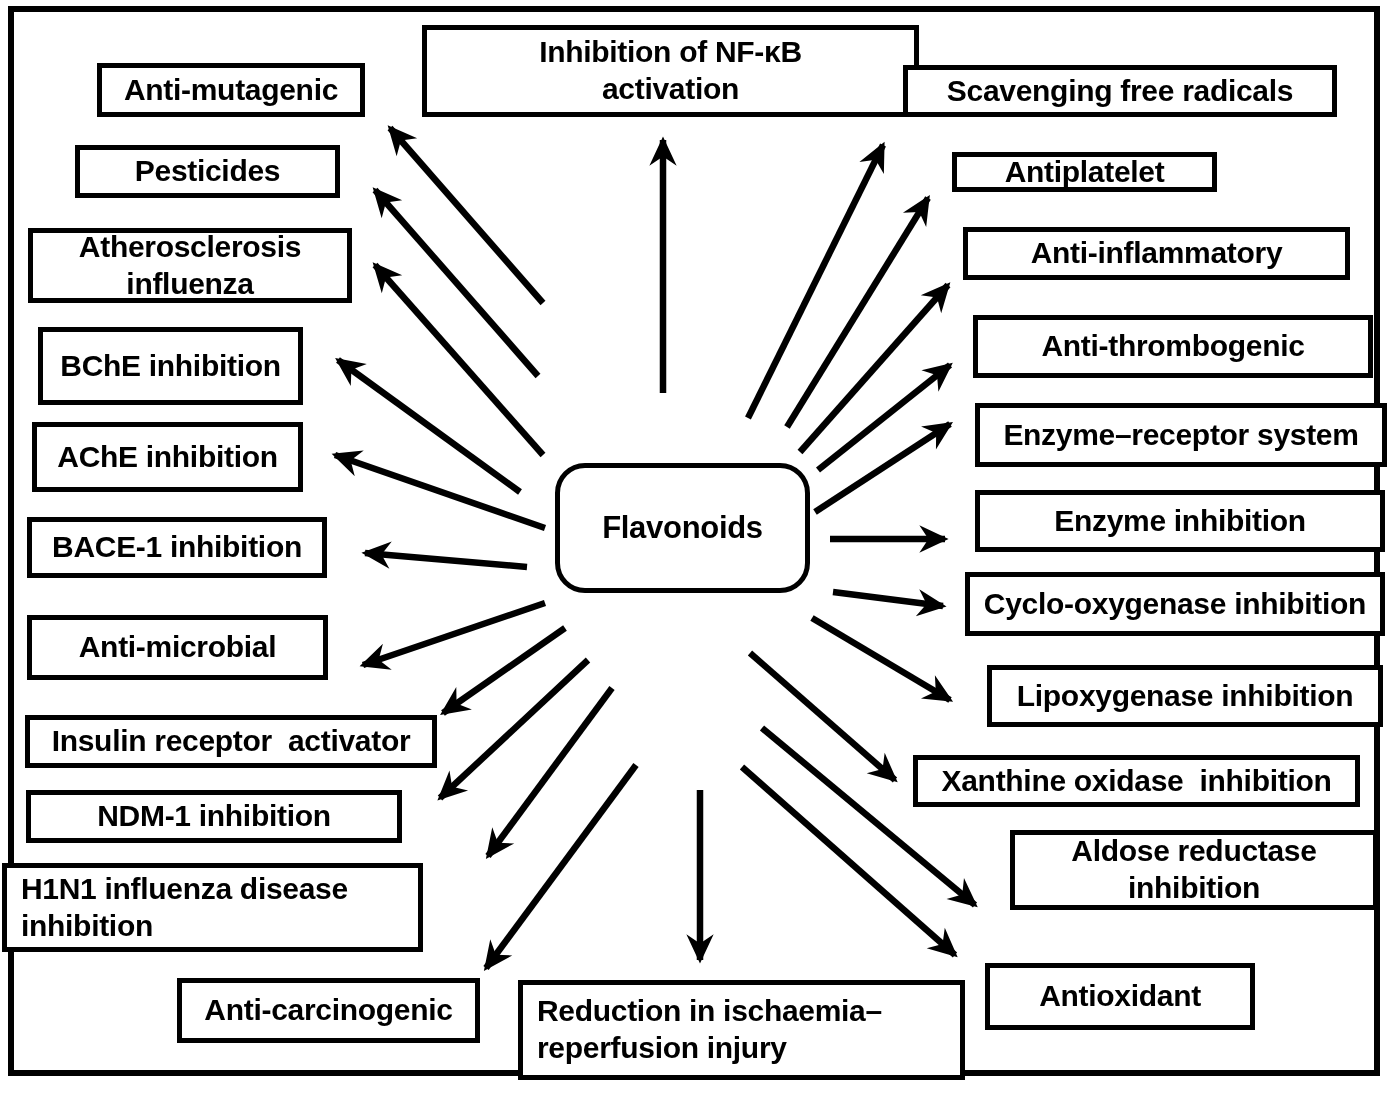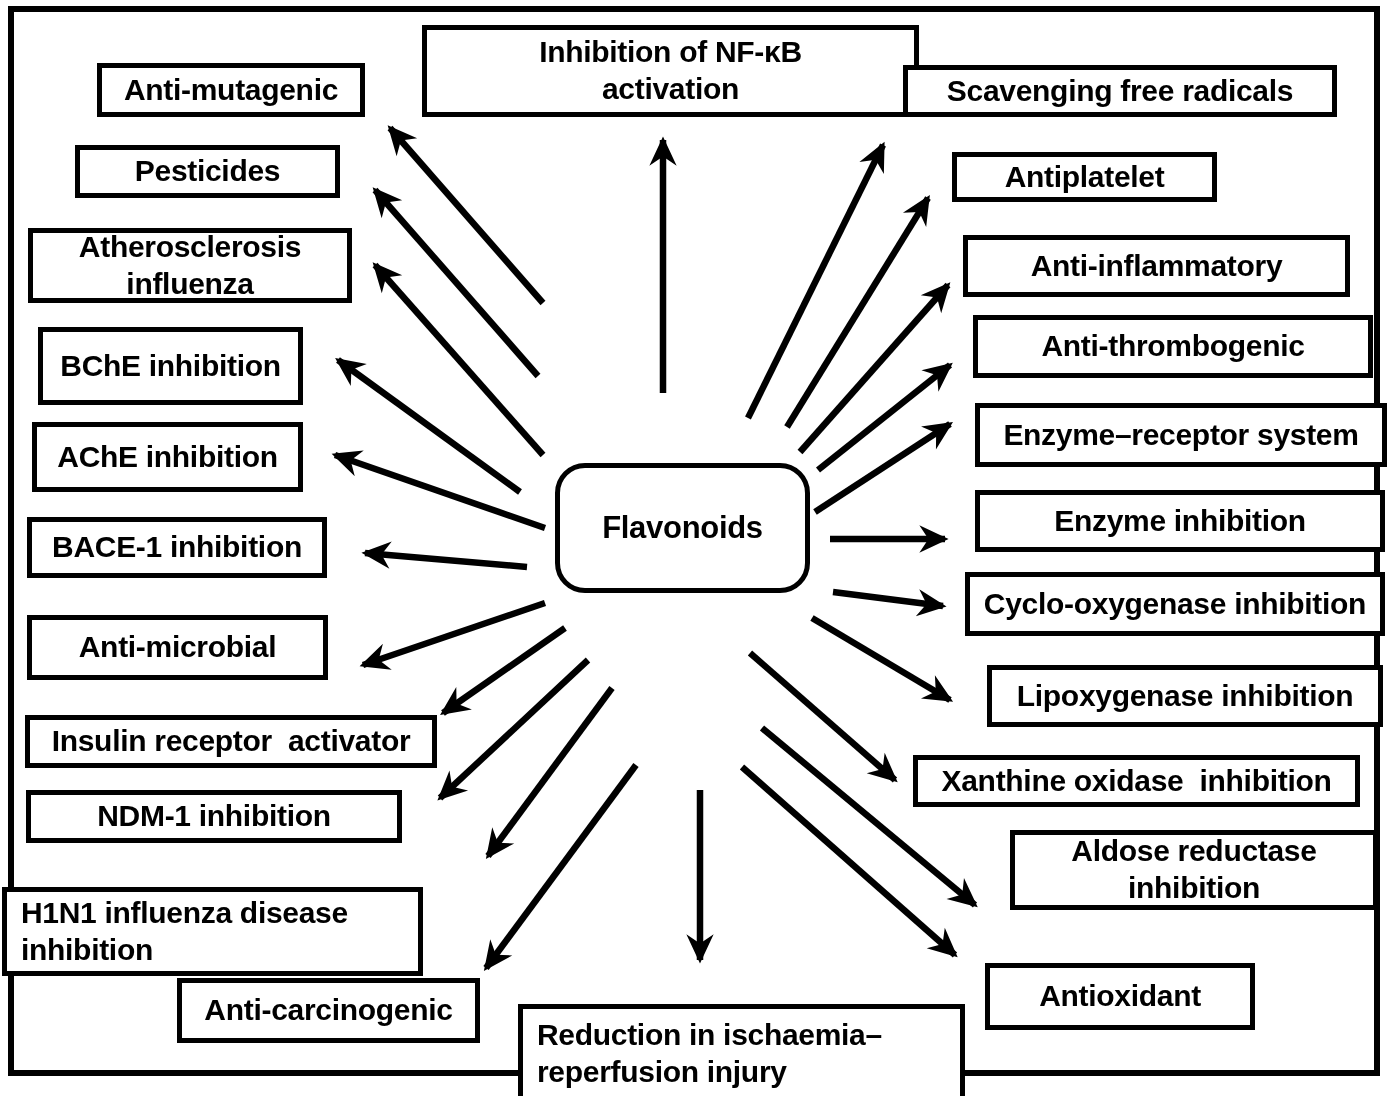--- a/index.html
+++ b/index.html
@@ -12,21 +12,21 @@
     border:6px solid #000;box-sizing:border-box;
   }
   #arrow-layer{position:absolute;left:0;top:0;pointer-events:none;}
   #arrow-layer line{stroke:#000;stroke-width:6.5;}
   .node{
     position:absolute;box-sizing:border-box;border:5px solid #000;background:#fff;
     display:flex;flex-direction:column;justify-content:center;align-items:center;
     font-weight:700;color:#000;font-size:30px;letter-spacing:-0.3px;
     line-height:1.22;text-align:center;white-space:pre;
   }
-  .node.left{align-items:flex-start;text-align:left;padding-left:14px;margin-top:24px;}
+  .node.left{align-items:flex-start;text-align:left;padding-left:14px;}
   .node.rounded{border-radius:30px;font-size:31px;}
 </style>
 </head>
 <body>
 
 <div class="stage" id="stage">
   <div class="frame"></div>
   <svg id="arrow-layer" width="1400" height="1096" viewBox="0 0 1400 1096">
     <defs>
       <marker id="ah" viewBox="0 0 10 10" refX="8.5" refY="5" markerWidth="5" markerHeight="5" orient="auto-start-reverse">
@@ -69,22 +69,22 @@
       <div class="node" style="left: 38px; top: 327px; width: 265px; height: 78px;"><div>BChE inhibition</div></div>
       <div class="node" style="left: 32px; top: 422px; width: 271px; height: 70px;"><div>AChE inhibition</div></div>
       <div class="node" style="left: 27px; top: 517px; width: 300px; height: 61px;"><div>BACE-1 inhibition</div></div>
       <div class="node" style="left: 27px; top: 615px; width: 301px; height: 65px;"><div>Anti-microbial</div></div>
       <div class="node" style="left: 25px; top: 715px; width: 412px; height: 53px;"><div>Insulin receptor  activator</div></div>
       <div class="node" style="left: 26px; top: 790px; width: 376px; height: 53px; text-align: center;"><div>NDM-1 inhibition</div></div>
       <div class="node left" style="left: 2px; top: 863px; width: 421px; height: 89px;"><div>H1N1 influenza disease</div><div>inhibition</div></div>
       <div class="node" style="left: 177px; top: 978px; width: 303px; height: 65px;"><div>Anti-carcinogenic</div></div>
       <div class="node left" style="left: 518px; top: 980px; width: 447px; height: 100px;"><div>Reduction in ischaemia–</div><div>reperfusion injury</div></div>
       <div class="node" style="left: 903px; top: 65px; width: 434px; height: 52px;"><div>Scavenging free radicals</div></div>
-      <div class="node" style="left: 952px; top: 152px; width: 265px; height: 50px;"><div>Antiplatelet</div></div>
-      <div class="node" style="left: 963px; top: 227px; width: 387px; height: 62px; margin-top: 8px;"><div>Anti-inflammatory</div></div>
+      <div class="node" style="left: 952px; top: 152px; width: 265px; height: 40px;"><div>Antiplatelet</div></div>
+      <div class="node" style="left: 963px; top: 227px; width: 387px; height: 53px;"><div>Anti-inflammatory</div></div>
       <div class="node" style="left: 973px; top: 315px; width: 400px; height: 63px;"><div>Anti-thrombogenic</div></div>
       <div class="node" style="left: 975px; top: 403px; width: 412px; height: 64px;"><div>Enzyme–receptor system</div></div>
       <div class="node" style="left: 975px; top: 490px; width: 410px; height: 62px;"><div>Enzyme inhibition</div></div>
       <div class="node" style="left: 965px; top: 572px; width: 420px; height: 64px;"><div>Cyclo-oxygenase inhibition</div></div>
       <div class="node" style="left: 987px; top: 665px; width: 396px; height: 62px;"><div>Lipoxygenase inhibition</div></div>
       <div class="node" style="left: 913px; top: 755px; width: 447px; height: 52px;"><div>Xanthine oxidase  inhibition</div></div>
       <div class="node" style="left: 1010px; top: 830px; width: 368px; height: 80px;"><div>Aldose reductase</div><div>inhibition</div></div>
       <div class="node" style="left: 985px; top: 963px; width: 270px; height: 67px;"><div>Antioxidant</div></div>
     </div>
 </div>

